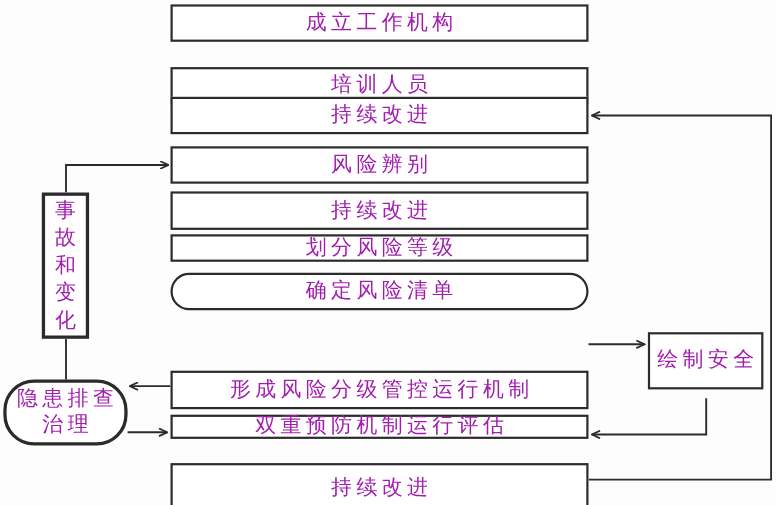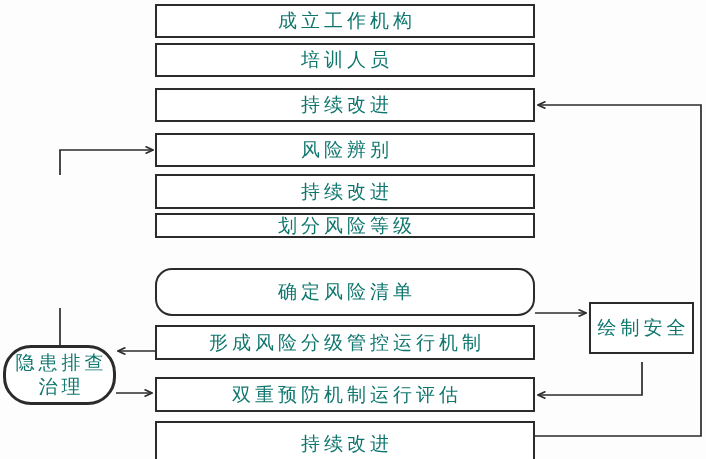--- a/index.html
+++ b/index.html
@@ -1,47 +1,47 @@
 <!DOCTYPE html>
 <html><head>
 <meta charset="utf-8">
 <style>
   html,body{margin:0;padding:0;background:#ffffff;}
   .canvas{
     position:relative;
     width:706px;height:459px;
     background:#fdfdfd;
     font-family:"Liberation Serif","DejaVu Serif",serif;
-    color:#0f766e;
+    color:#a21caf;
     overflow:hidden;
   }
   svg.connectors{position:absolute;left:0;top:0;width:706px;height:459px;}
   .box{
     position:absolute;
     box-sizing:border-box;
     background:#ffffff;
     border:2px solid #2b2b2b;
     display:flex;align-items:center;justify-content:center;
     font-size:19px;
     letter-spacing:4px;
     text-indent:4px;
     text-align:center;
     line-height:24px;
   }
   .main{left:155px;width:380px;}
   .b1{top:4px;height:34px;}
-  .b2{top:43px;height:34px;}
+  .b2{top:61px;height:34px;}
   .b3{top:88px;height:34px;}
   .b4{top:133px;height:34px;}
   .b5{top:174px;height:35px;}
   .b6{top:213px;height:25px;}
-  .b7{top:268px;height:48px;border-radius:17px;}
+  .b7{top:248px;height:34px;border-radius:17px;}
   .b8{top:293px;height:35px;}
-  .b9{top:325px;height:35px;}
-  .b10{top:377px;height:35px;}
+  .b9{top:337px;height:35px;}
+  .b10{top:377px;height:22px;}
   .b11{top:421px;height:45px;}
   .accident{
     left:38px;top:175px;width:43px;height:133px;
     border-width:3px;
     font-size:19px;letter-spacing:0;text-indent:0;
     line-height:25px;
     padding:1px;
   }
   .accident .vtext{
     display:block;width:20px;
@@ -78,20 +78,23 @@
   <div class="box main b2">培训人员</div>
   <div class="box main b3">持续改进</div>
   <div class="box main b4">风险辨别</div>
   <div class="box main b5">持续改进</div>
   <div class="box main b6">划分风险等级</div>
   <div class="box main b7">确定风险清单</div>
   <div class="box main b9">形成风险分级管控运行机制</div>
   <div class="box main b10">双重预防机制运行评估</div>
   <div class="box main b11">持续改进</div>
 
+  <div class="box accident">
+    <span class="vtext">事故和变化</span>
+  </div>
 
   <div class="box hazard">
     <span class="line2">隐患排查</span>
     <span class="line2">治理</span>
   </div>
 
   <div class="box riskmap">
     <span class="line2">绘制安全</span>
   </div>
 

